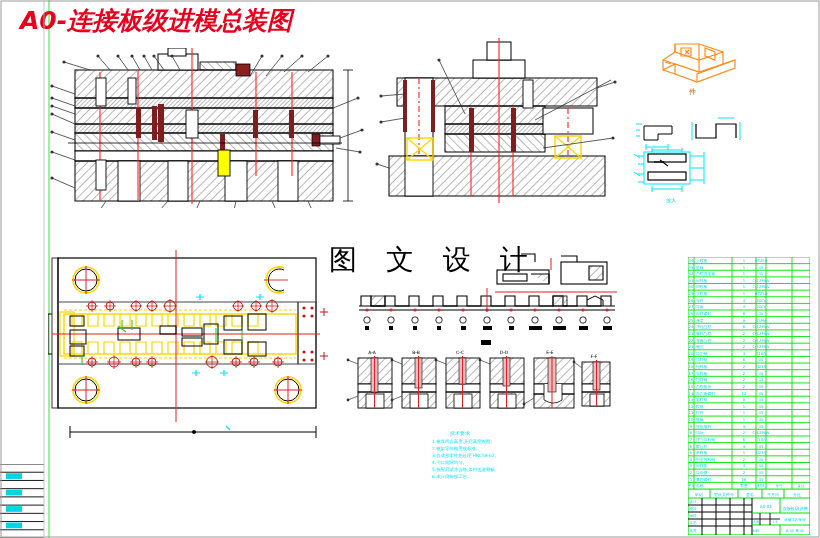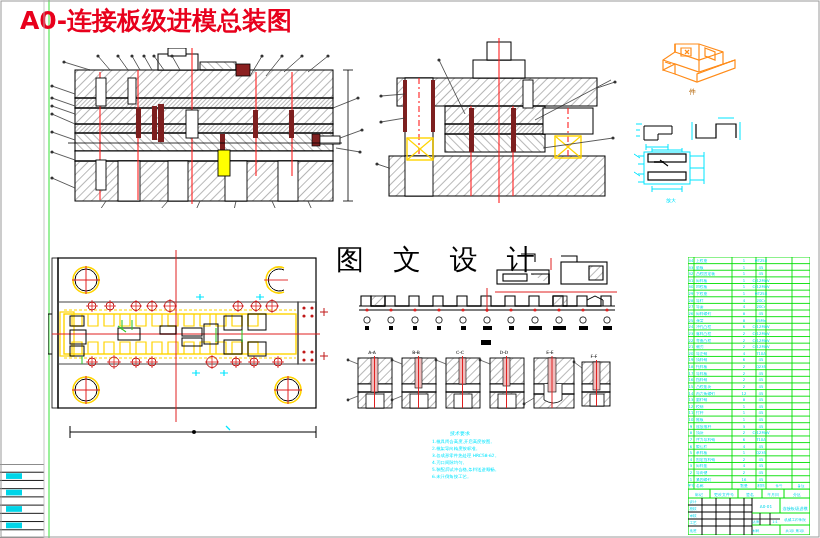--- a/index.html
+++ b/index.html
@@ -5,24 +5,24 @@
   html,body{margin:0;padding:0;background:#ffffff;}
   body{width:820px;height:538px;overflow:hidden;position:relative;
        font-family:"Liberation Sans","DejaVu Sans",sans-serif;}
   .stage{position:absolute;left:0;top:0;width:820px;height:538px;background:#fff;}
   .abs{position:absolute;}
   svg{display:block;}
   .title-text{
     position:absolute;left:20px;top:8px;
     font-family:"DejaVu Sans","Liberation Sans",sans-serif;
     font-size:25px;font-weight:bold;color:#e8001c;letter-spacing:0px;
-    white-space:nowrap;line-height:1;
+    white-space:nowrap;line-height:1;font-style:italic;
   }
   .watermark{
-    position:absolute;left:336px;top:246px;
+    position:absolute;left:329px;top:246px;
     font-family:"DejaVu Sans","Liberation Sans",sans-serif;
     font-size:28px;color:#000;letter-spacing:10px;white-space:nowrap;
     line-height:1;
   }
   .greenbar{position:absolute;left:48px;top:0;width:2px;height:538px;background:#9bf09b;}
 </style>
 </head>
 <body>
 
 <div class="stage">

